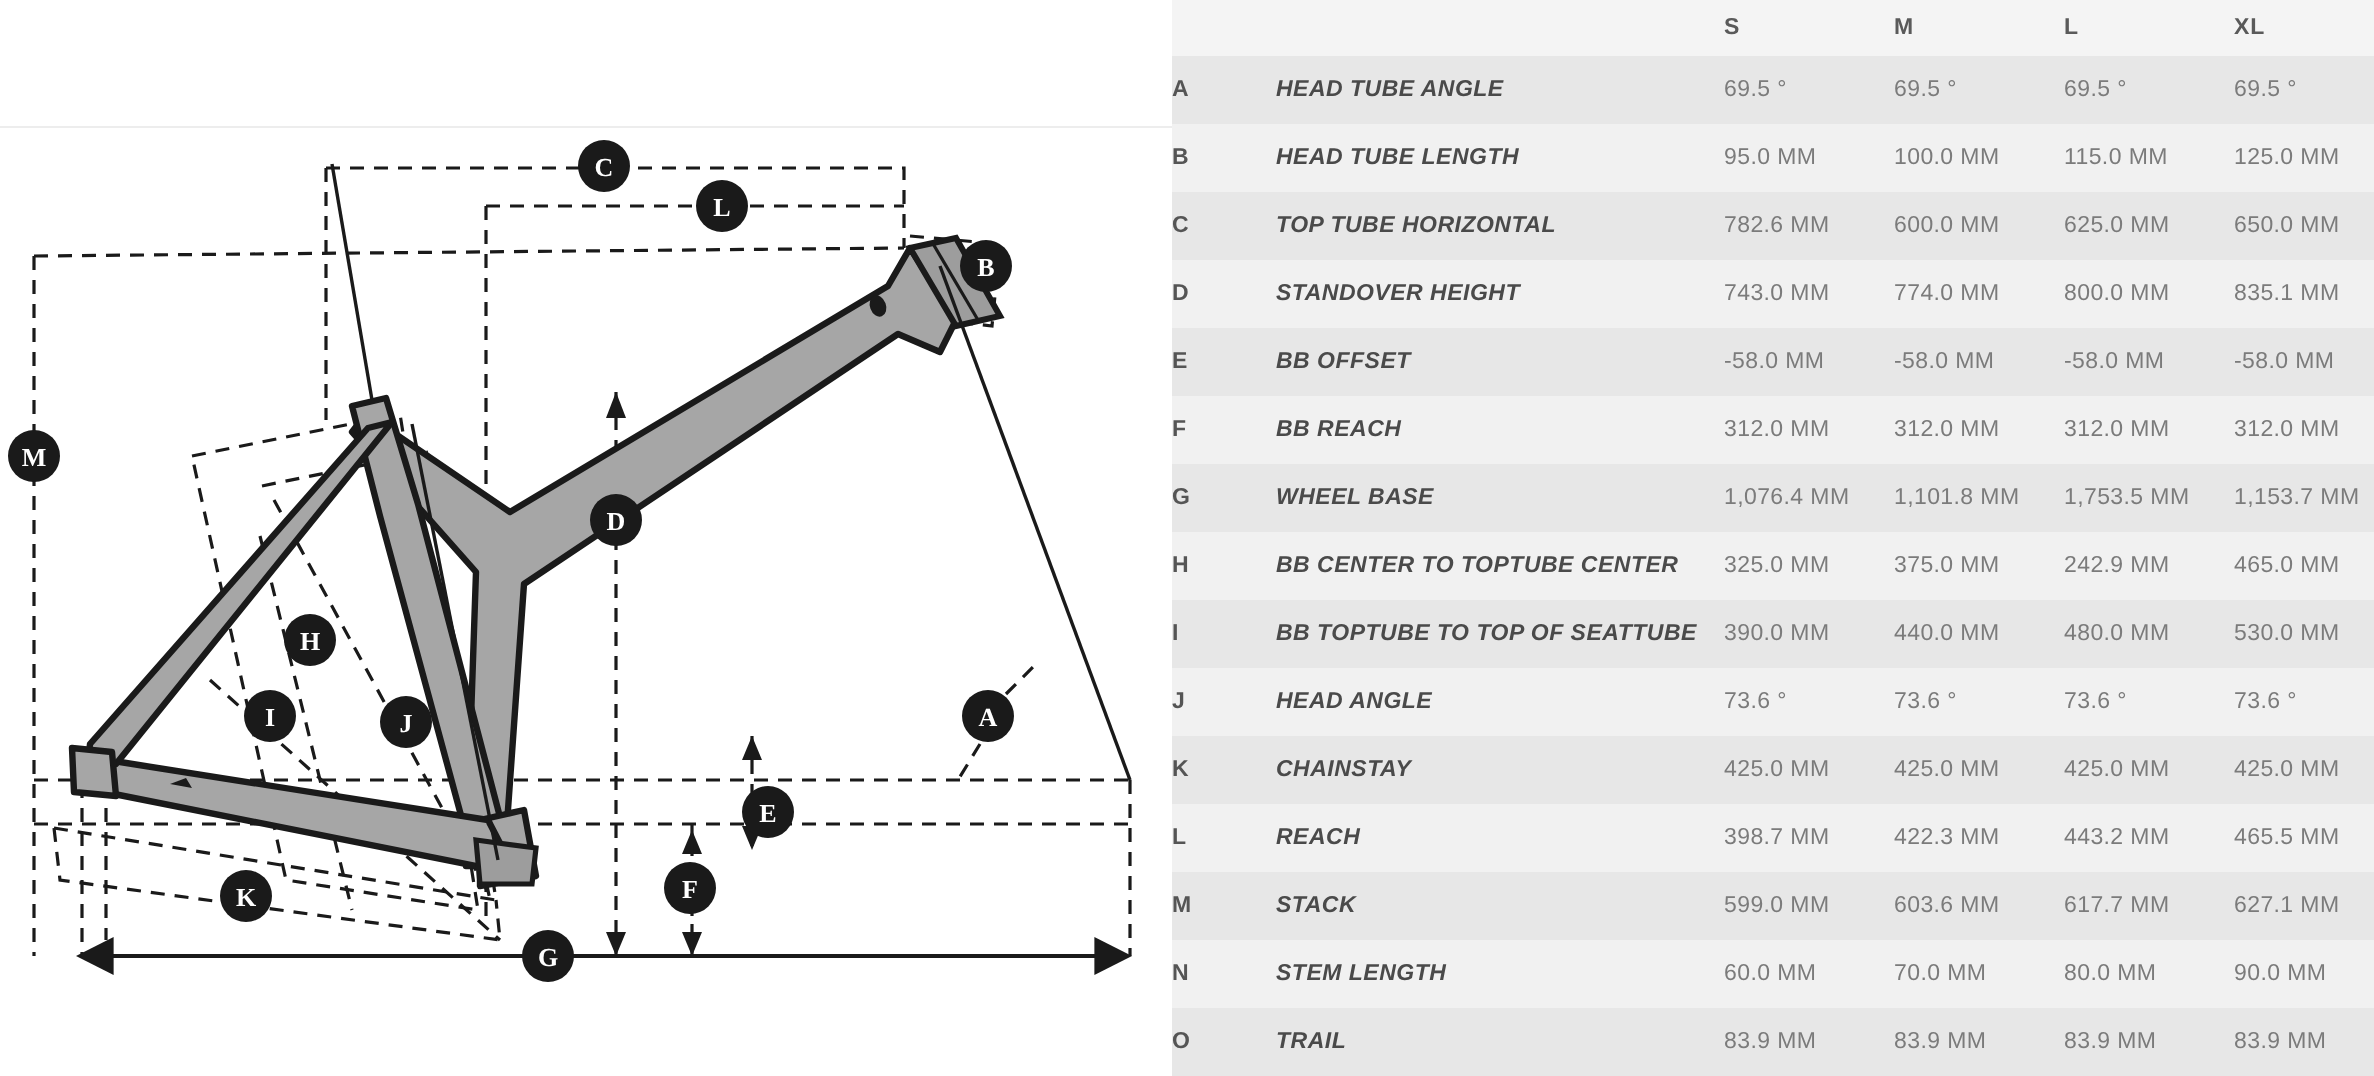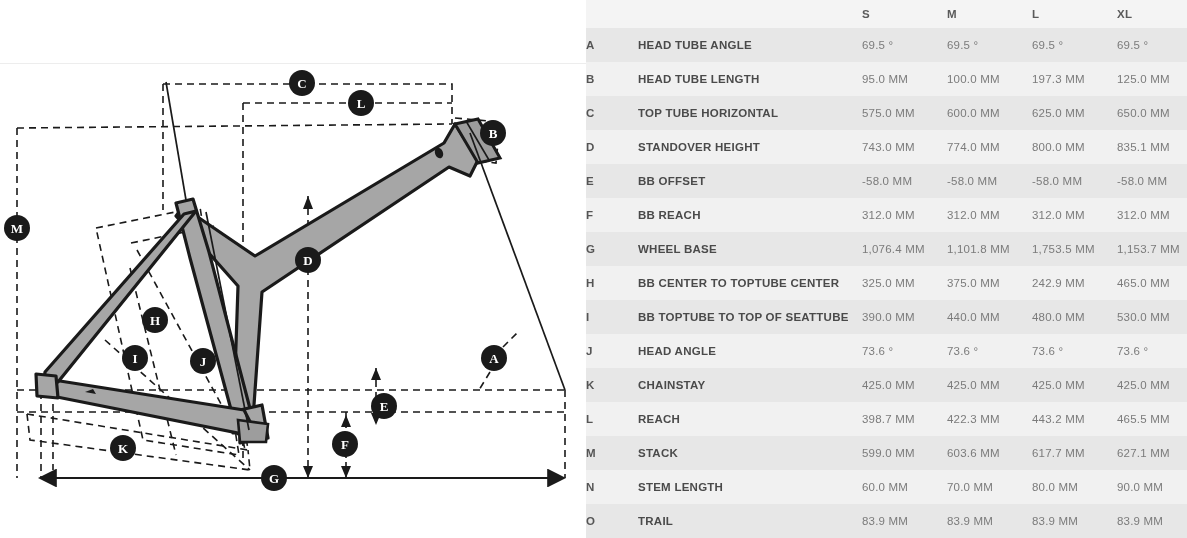--- a/index.html
+++ b/index.html
@@ -73,20 +73,21 @@
     font-weight: bold;
     font-size: 11.5px;
     padding-left: 13px;
     letter-spacing: .3px;
   }
   td.name {
     color: #4a4a4a;
     font-weight: bold;
     font-size: 11.2px;
     letter-spacing: .25px;
+    font-style: italic;
   }
   td.val, th.val {
     color: #7b7b7b;
     font-weight: normal;
     font-size: 11.5px;
     letter-spacing: .2px;
   }
   th.hletter, th.hname { background: #f4f4f4; }
 
   
@@ -261,27 +262,27 @@
             <td class="val">69.5 °</td>
             <td class="val">69.5 °</td>
             <td class="val">69.5 °</td>
             <td class="val">69.5 °</td>
           </tr>
           <tr class="even">
             <td class="letter">B</td>
             <td class="name">HEAD TUBE LENGTH</td>
             <td class="val">95.0 MM</td>
             <td class="val">100.0 MM</td>
-            <td class="val">197.3 MM</td>
+            <td class="val">115.0 MM</td>
             <td class="val">125.0 MM</td>
           </tr>
           <tr class="odd">
             <td class="letter">C</td>
             <td class="name">TOP TUBE HORIZONTAL</td>
-            <td class="val">575.0 MM</td>
+            <td class="val">782.6 MM</td>
             <td class="val">600.0 MM</td>
             <td class="val">625.0 MM</td>
             <td class="val">650.0 MM</td>
           </tr>
           <tr class="even">
             <td class="letter">D</td>
             <td class="name">STANDOVER HEIGHT</td>
             <td class="val">743.0 MM</td>
             <td class="val">774.0 MM</td>
             <td class="val">800.0 MM</td>

